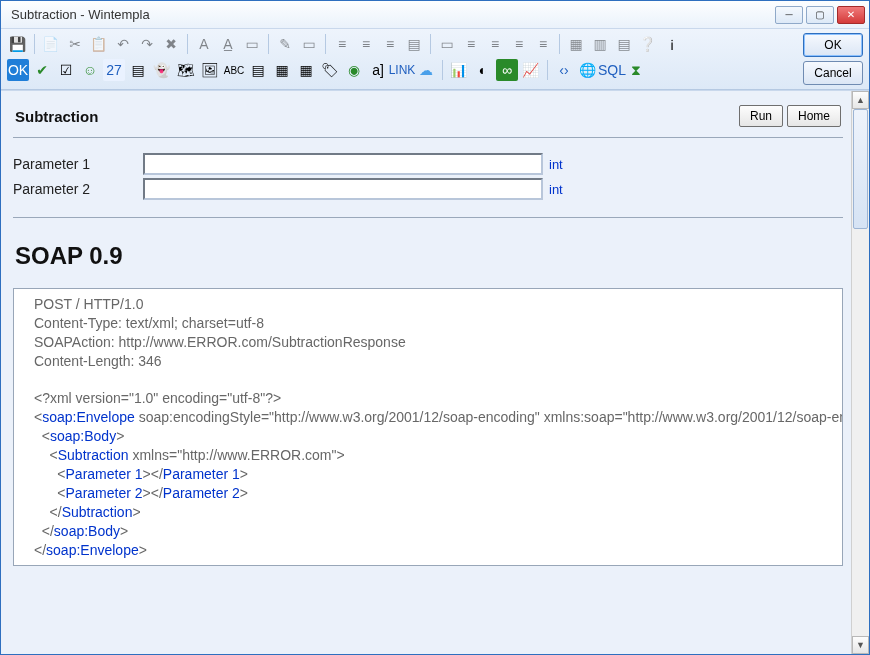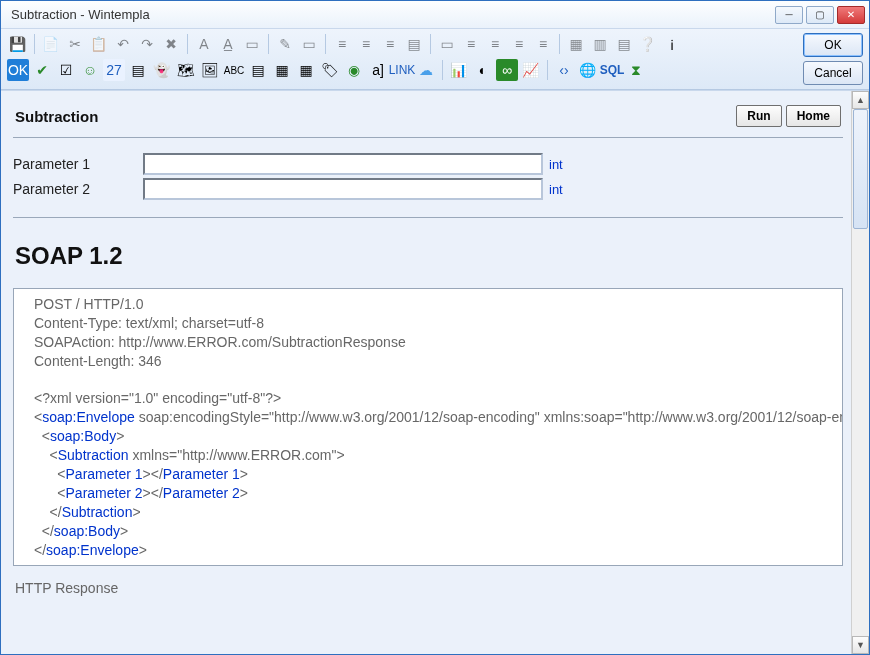--- a/index.html
+++ b/index.html
@@ -117,21 +117,20 @@
 }
 .panel-title { font-weight: bold; font-size: 15px; color: #111; flex:1; }
 .panel-btn {
   border: 1px solid #6f6f6f;
   border-radius: 2px;
   background: linear-gradient(#fdfdfd,#e6e6e6);
   padding: 3px 10px;
   font-size: 12px;
   margin-left: 4px;
   cursor: pointer;
-  font-weight: bold;
 }
 .param-block { padding: 12px 0 14px 0; border-bottom: 1px solid #9aa8ba; }
 .param-row { display: flex; align-items: center; margin: 3px 0; }
 .param-label { width: 130px; font-size: 14px; color: #222; }
 .param-input {
   width: 400px; height: 22px;
   border: 2px inset #b8c6da;
   background: #fff;
   padding: 0 4px;
   font-size: 13px;
@@ -223,21 +222,21 @@
           <div class="tb-btn" style="color: rgb(31, 95, 191); font-size: 12px;">LINK</div>
           <div class="tb-btn" style="color: rgb(74, 160, 234);">☁</div>
           <div class="tb-sep"></div>
           <div class="tb-btn">📊</div>
           <div class="tb-btn">◐</div>
           <div class="tb-btn" style="background: rgb(42, 138, 42); color: rgb(255, 255, 255);">∞</div>
           <div class="tb-btn">📈</div>
           <div class="tb-sep"></div>
           <div class="tb-btn" style="color: rgb(31, 95, 191);">‹›</div>
           <div class="tb-btn">🌐</div>
-          <div class="tb-btn" style="color: rgb(31, 95, 191); font-size: 12px; font-weight: bold;">SQL</div>
+          <div class="tb-btn" style="color: rgb(31, 95, 191); font-size: 14px;">SQL</div>
           <div class="tb-btn" style="color: rgb(42, 138, 42);">⧗</div>
         </div>
     </div>
     <div class="dlg-btns">
       <div class="dlg-btn primary">OK</div>
       <div class="dlg-btn">Cancel</div>
     </div>
   </div>
 
   <div class="content">
@@ -255,39 +254,38 @@
             <input class="param-input" style="">
             <div class="param-type">int</div>
           </div>
           <div class="param-row">
             <div class="param-label">Parameter 2</div>
             <input class="param-input" style="">
             <div class="param-type">int</div>
           </div>
         </div>
 
-      <div class="section-h">SOAP 1.2</div>
+      <div class="section-h">SOAP 0.9</div>
 
       <div class="code-box" id="reqbox">POST / HTTP/1.0
 Content-Type: text/xml; charset=utf-8
 SOAPAction: http://www.ERROR.com/SubtractionResponse
 Content-Length: 346
 
 &lt;?xml version="1.0" encoding="utf-8"?&gt;
 &lt;<span class="tag">soap:Envelope</span><span class="attr"> soap:encodingStyle="http://www.w3.org/2001/12/soap-encoding" xmlns:soap="http://www.w3.org/2001/12/soap-envelope"&gt;</span>
   &lt;<span class="tag">soap:Body</span>&gt;
     &lt;<span class="tag">Subtraction</span><span class="attr"> xmlns="http://www.ERROR.com"&gt;</span>
       &lt;<span class="tag">Parameter 1</span>&gt;&lt;/<span class="tag">Parameter 1</span>&gt;
       &lt;<span class="tag">Parameter 2</span>&gt;&lt;/<span class="tag">Parameter 2</span>&gt;
     &lt;/<span class="tag">Subtraction</span>&gt;
   &lt;/<span class="tag">soap:Body</span>&gt;
 &lt;/<span class="tag">soap:Envelope</span>&gt;
 </div>
 
-      <div class="block-label" style="margin-top:14px">HTTP Response</div>
 
     </div>
 
     <div class="scrollbar-track">
       <div class="scrollbar-arrow">▲</div>
       <div class="scrollbar-thumb-area">
         <div class="scrollbar-thumb"></div>
       </div>
       <div class="scrollbar-arrow">▼</div>
     </div>

